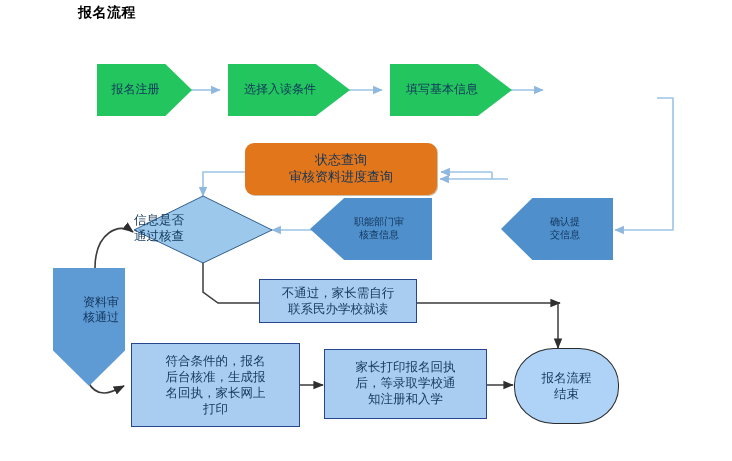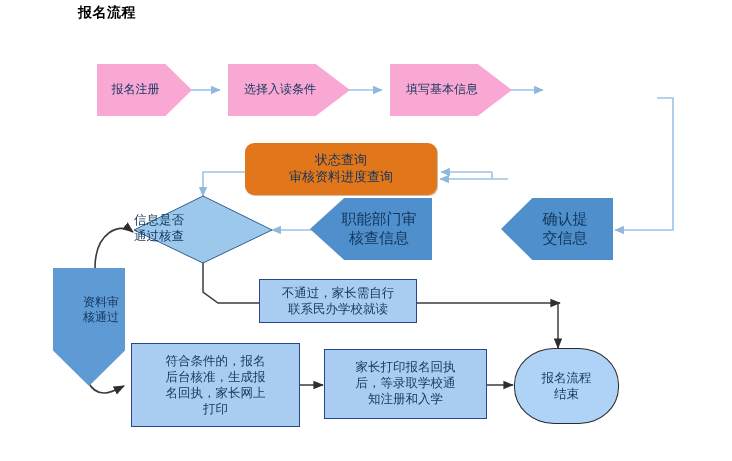--- a/index.html
+++ b/index.html
@@ -41,30 +41,30 @@
     position: absolute;
     left: 78px;
     top: 4px;
     font-weight: bold;
     font-size: 14px;
     color: #000000;
     letter-spacing: 0.5px;
   }
   
   .pentagon {
-    background: #f9a8d4;
+    background: #22c55e;
     clip-path: polygon(0% 0%, 72% 0%, 100% 50%, 72% 100%, 0% 100%);
     font-size: 12px;
     color: #12355B;
     padding-right: 18px;
   }
   .pentagon-l {
     background: #4F8FCB;
     clip-path: polygon(28% 0%, 100% 0%, 100% 100%, 28% 100%, 0% 50%);
-    font-size: 15px;
+    font-size: 10px;
     color: #12355B;
     padding-left: 16px;
   }
   .pentagon-down {
     background: #5E9BD5;
     clip-path: polygon(0% 0%, 100% 0%, 100% 70%, 50% 100%, 0% 70%);
     font-size: 12px;
     color: #12355B;
     padding-bottom: 34px;
   }

